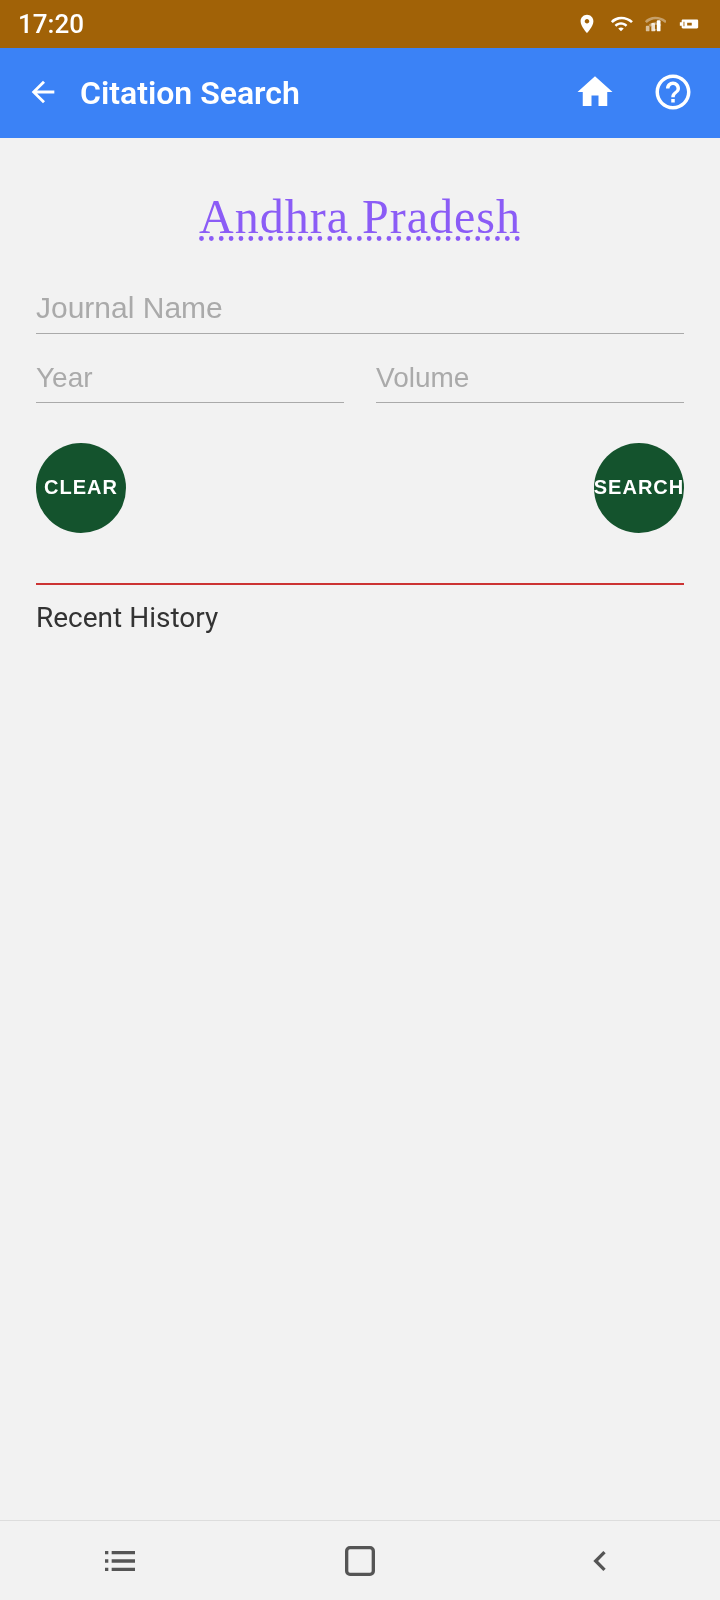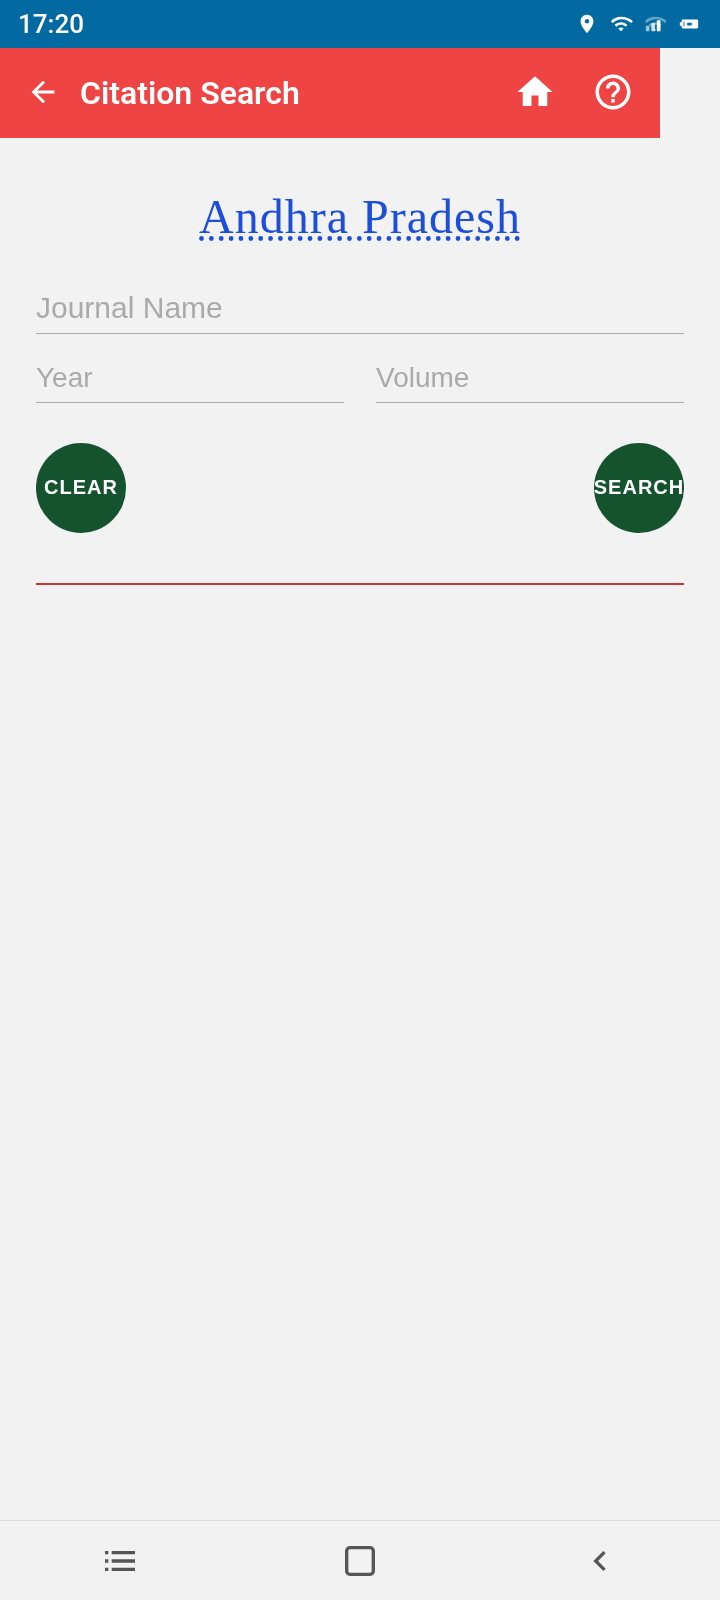--- a/index.html
+++ b/index.html
@@ -14,21 +14,21 @@
       min-height: 1600px;
       background-color: #f2f2f2;
       font-family: 'Roboto', Arial, sans-serif;
       overflow-x: hidden;
     }
 
     
     .status-bar {
       width: 720px;
       height: 48px;
-      background-color: #0369a1;
+      background-color: #a16207;
       display: flex;
       align-items: center;
       justify-content: space-between;
       padding: 0 18px;
     }
 
     .status-time {
       color: white;
       font-size: 26px;
       font-weight: 500;
@@ -39,23 +39,23 @@
       align-items: center;
       gap: 10px;
     }
 
     .status-icons svg {
       fill: white;
     }
 
     
     .nav-bar {
-      width: 660px;
+      width: 720px;
       height: 90px;
-      background-color: #ef4444;
+      background-color: #3b82f6;
       display: flex;
       align-items: center;
       padding: 12px 18px;
       justify-content: space-between;
     }
 
     .nav-left {
       display: flex;
       align-items: center;
     }
@@ -96,21 +96,21 @@
 
     
     .title-section {
       text-align: center;
       padding: 20px 0 30px 0;
     }
 
     .title-main {
       font-family: Georgia, 'Times New Roman', serif;
       font-size: 48px;
-      color: #1d4ed8;
+      color: #8b5cf6;
       line-height: 1.2;
       font-weight: normal;
       text-decoration: underline;
       text-decoration-style: dotted;
       letter-spacing: 1px;
     }
 
     .title-sub {
       font-family: Georgia, 'Times New Roman', serif;
       font-size: 30px;
@@ -319,20 +319,21 @@
     </div>
 
     <div class="button-row">
       <button class="btn-circle">CLEAR</button>
       <button class="btn-circle">SEARCH</button>
     </div>
 
   </div>
 
   <div class="recent-history-section">
+    <div class="recent-history-label">Recent History</div>
   </div>
 
 </div>
 
 <div class="bottom-nav">
   <button class="bottom-nav-btn">
     <svg width="40" height="40" viewBox="0 0 24 24" fill="#555">
       <path d="M3 18h2v-2H3v2zm0-5h2v-2H3v2zm0-5h2V6H3v2zm4 10h14v-2H7v2zm0-5h14v-2H7v2zm0-7v2h14V6H7z"></path>
     </svg>
   </button>

